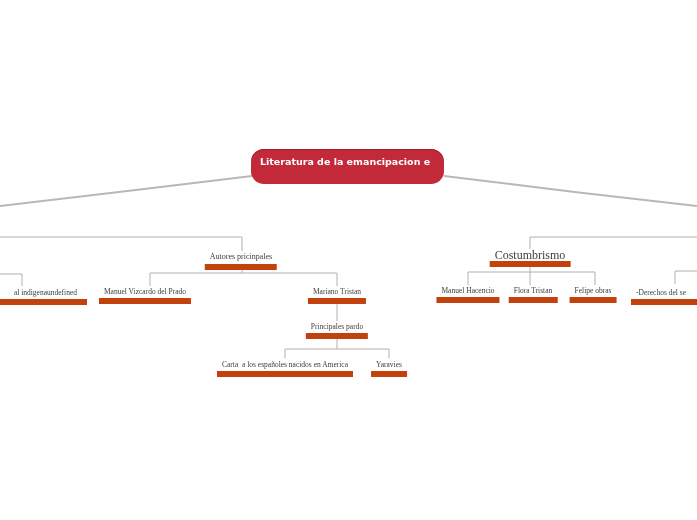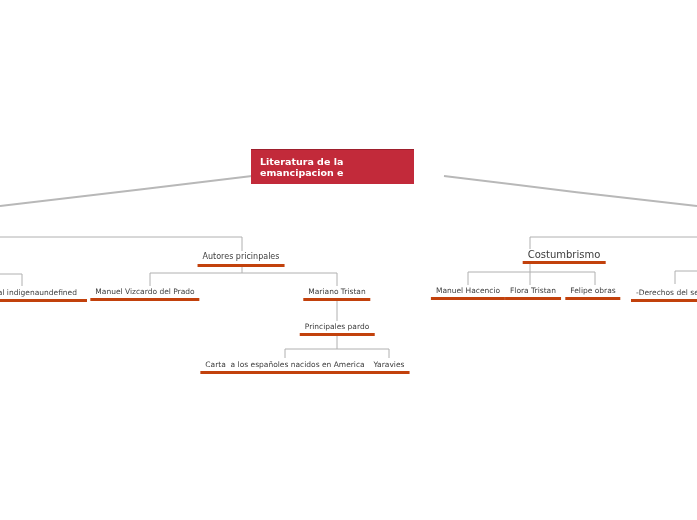--- a/index.html
+++ b/index.html
@@ -6,45 +6,46 @@
   #canvas{
     position:relative;
     width:697px;height:520px;
     overflow:hidden;
     background:#ffffff;
     font-family:"DejaVu Sans","Liberation Sans",sans-serif;
   }
   #lines{position:absolute;left:0;top:0;width:697px;height:520px;}
   .root-node{
     position:absolute;left:251px;top:149px;
-    width:163px;height:35px;box-sizing:border-box;
+    width:193px;height:35px;box-sizing:border-box;
     background:#c22a3a;
-    border-radius:0;
+    border-radius:13px;
     box-shadow:inset 0 1px 0 #9e1f2d;
     color:#ffffff;
     font-weight:bold;font-size:9.5px;line-height:11px;
     padding:7px 0 0 9px;
   }
   .nd{
     position:absolute;
     font-size:7.5px;line-height:9px;color:#3c3c3c;
-    border-bottom:3px solid #c2410c;
+    border-bottom:6px solid #c2410c;
     padding:0 5px 2px 5px;
     white-space:pre;
     text-align:center;
+    font-family:Liberation Serif, serif;
   }
   .ctr{transform:translateX(-50%);}
   .nd-autores{left:241px;top:252px;font-size:8px;line-height:10px;}
   .nd-indigena{left:-33px;top:288px;width:120px;box-sizing:border-box;text-align:right;padding-right:10px;transform:none;}
   .nd-vizcardo{left:145px;top:287px;}
   .nd-melgar{left:337px;top:287px;}
   .nd-obras{left:337px;top:322px;}
   .nd-carta{left:285px;top:360px;text-align:center;}
   .nd-yaravies{left:389px;top:360px;}
-  .nd-costumbrismo{left:530px;top:251px;font-size:10px;line-height:8px;margin-left:34px;}
+  .nd-costumbrismo{left:530px;top:251px;font-size:12px;line-height:8px;}
   .nd-hacencio{left:468px;top:286px;}
   .nd-flora{left:533px;top:286px;}
   .nd-felipe{left:593px;top:286px;}
   .nd-derechos{left:631px;top:288px;width:112px;box-sizing:border-box;text-align:left;}
 </style>
 </head>
 <body>
 
 <div id="canvas">
 

